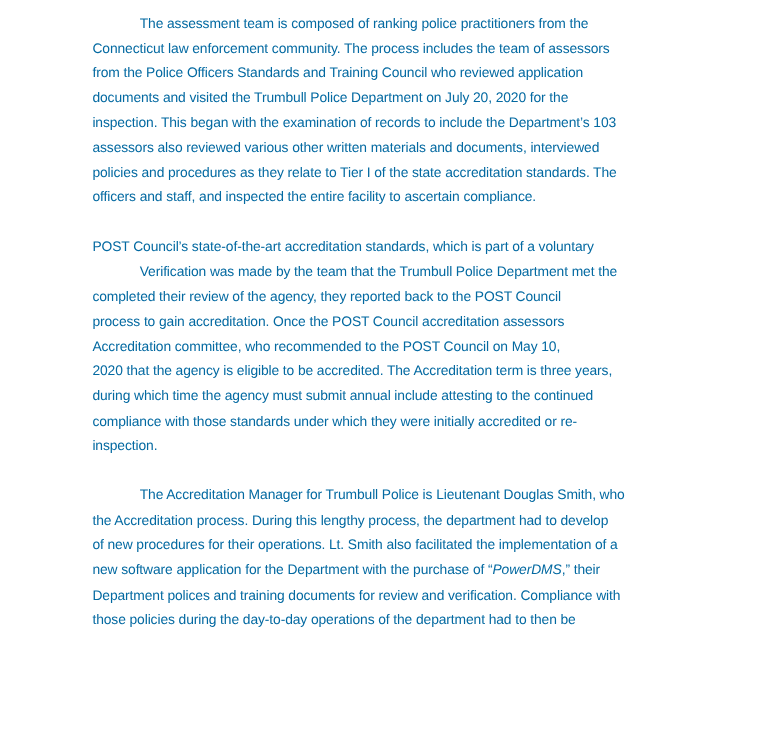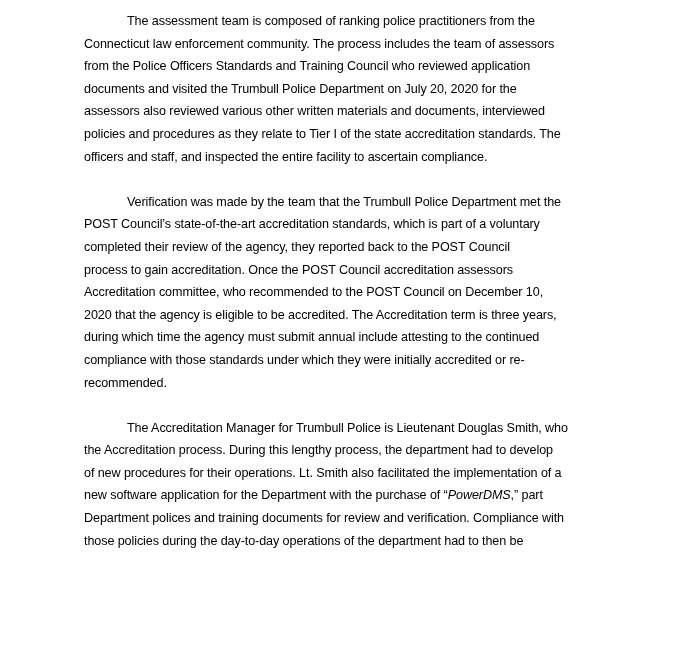--- a/index.html
+++ b/index.html
@@ -14,21 +14,21 @@
       position: relative;
     }
     .page {
       position: absolute;
       left: 84px;
       top: 10px;
       width: 520px;
       font-family: "Liberation Sans", sans-serif;
       font-size: 12.6px;
       line-height: 22.6px;
-      color: #000000;
+      color: #0369a1;
       letter-spacing: -0.1px;
     }
     .para {
       margin: 0 0 22.6px 0;
       text-indent: 43px;
       white-space: normal;
     }
     .line {
       display: block;
       white-space: nowrap;
@@ -44,39 +44,40 @@
 </head>
 <body>
 
 <div class="page">
 
   <div class="para lines">
     <span class="line first">The assessment team is composed of ranking police practitioners from the</span>
     <span class="line">Connecticut law enforcement community.  The process includes the team of assessors</span>
     <span class="line">from the Police Officers Standards and Training Council who reviewed application</span>
     <span class="line">documents and visited the Trumbull Police Department on July 20, 2020 for the</span>
+    <span class="line">inspection.  This began with the examination of records to include the Department’s 103</span>
     <span class="line">assessors also reviewed various other written materials and documents, interviewed</span>
     <span class="line">policies and procedures as they relate to Tier I of the state accreditation standards.  The</span>
     <span class="line">officers and staff, and inspected the entire facility to ascertain compliance.</span>
   </div>
 
   <div class="para lines">
+    <span class="line">POST Council’s state-of-the-art accreditation standards, which is part of a voluntary</span>
     <span class="line first">Verification was made by the team that the Trumbull Police Department met the</span>
-    <span class="line">POST Council’s state-of-the-art accreditation standards, which is part of a voluntary</span>
     <span class="line">completed their review of the agency, they reported back to the POST Council</span>
     <span class="line">process to gain accreditation.  Once the POST Council accreditation assessors</span>
-    <span class="line">Accreditation committee, who recommended to the POST Council on December 10,</span>
+    <span class="line">Accreditation committee, who recommended to the POST Council on May 10,</span>
     <span class="line">2020 that the agency is eligible to be accredited.  The Accreditation term is three years,</span>
     <span class="line">during which time the agency must submit annual include attesting to the continued</span>
     <span class="line">compliance with those standards under which they were initially accredited or re-</span>
-    <span class="line">recommended.</span>
+    <span class="line">inspection.</span>
   </div>
 
   <div class="para lines">
     <span class="line first">The Accreditation Manager for Trumbull Police is Lieutenant Douglas Smith, who</span>
     <span class="line">the Accreditation process.  During this lengthy process, the department had to develop</span>
     <span class="line">of new procedures for their operations.  Lt. Smith also facilitated the implementation of a</span>
-    <span class="line"><span>new software application for the Department with the purchase of “</span><em>PowerDMS</em><span>,” part</span></span>
+    <span class="line"><span>new software application for the Department with the purchase of “</span><em>PowerDMS</em><span>,” their</span></span>
     <span class="line">Department polices and training documents for review and verification.  Compliance with</span>
     <span class="line">those policies during the day-to-day operations of the department had to then be</span>
   </div>
 
 </div>
 
 </body></html>

